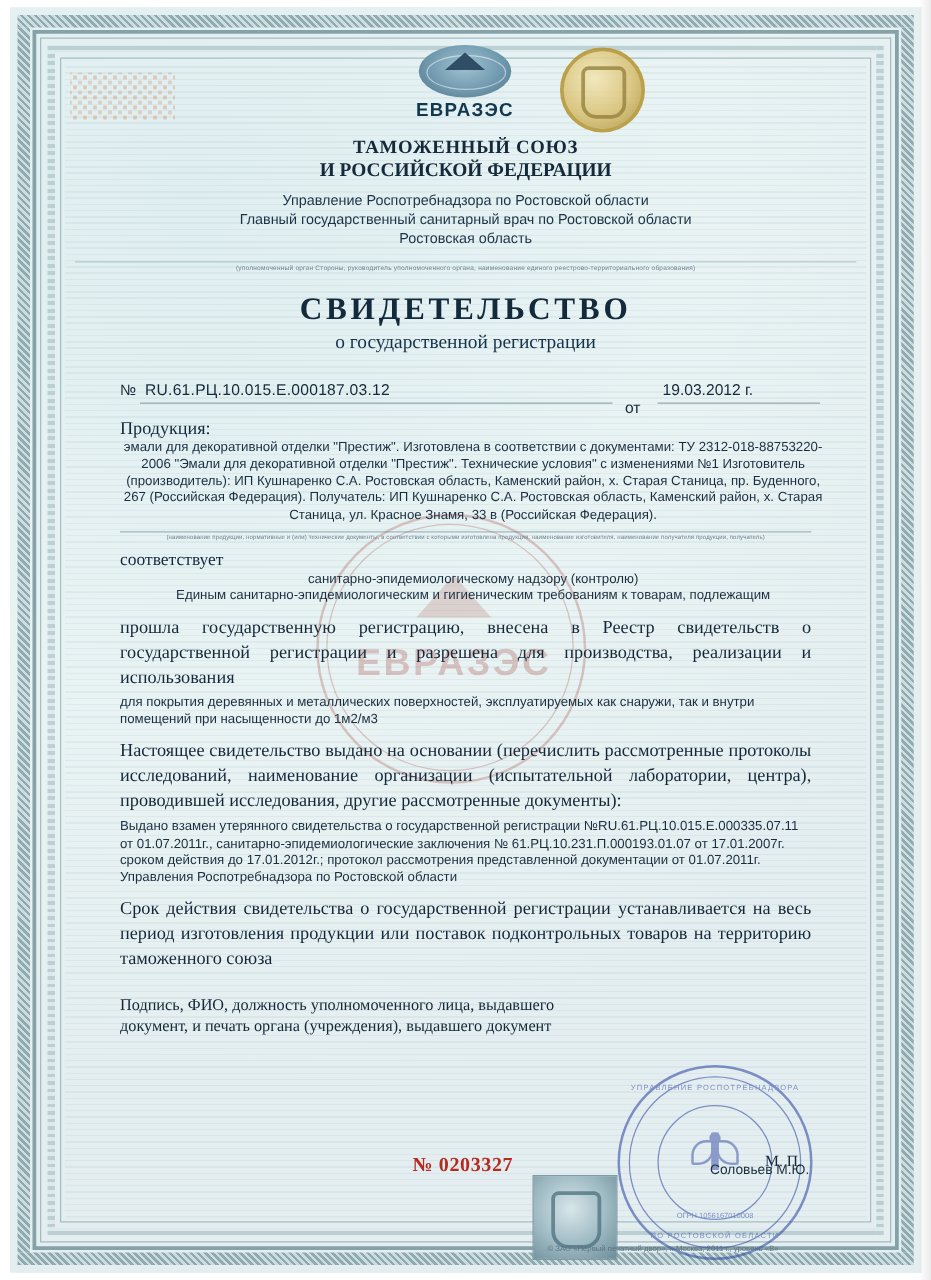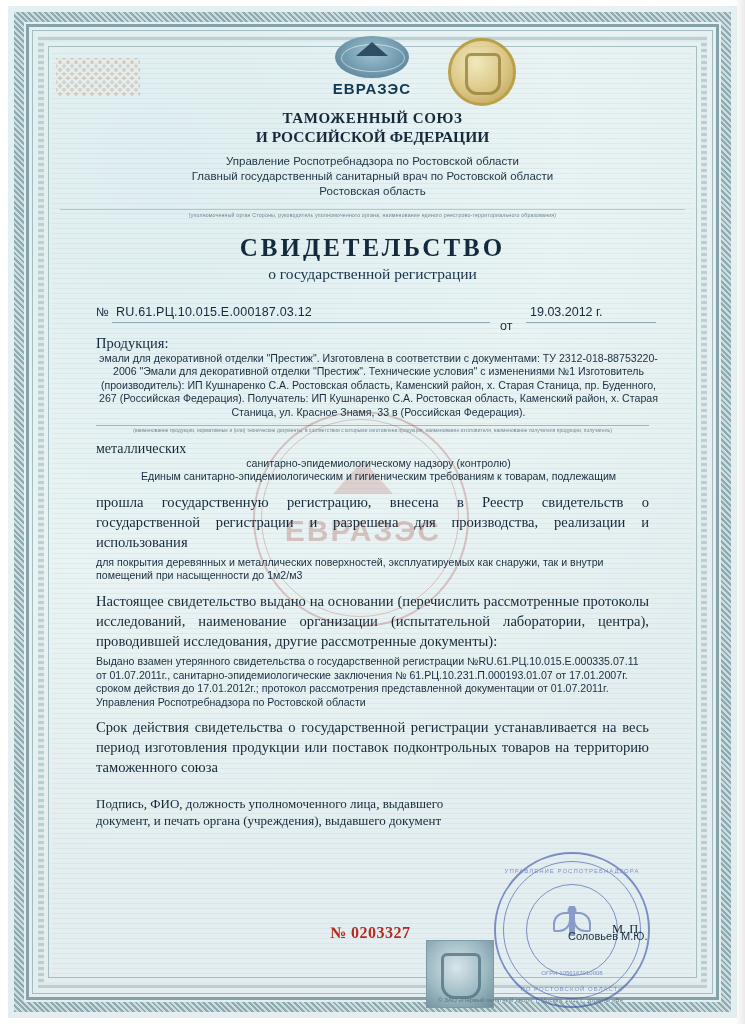--- a/index.html
+++ b/index.html
@@ -507,21 +507,21 @@
       <span class="dateval">19.03.2012 г.</span>
       <span class="ruleA"></span>
       <span class="ruleB"></span>
     </div>
 
     <div class="section-label">Продукция:</div>
     <div class="body-text">эмали для декоративной отделки "Престиж". Изготовлена в соответствии с документами: ТУ 2312-018-88753220-2006 "Эмали для декоративной отделки "Престиж". Технические условия" с изменениями №1 Изготовитель (производитель): ИП Кушнаренко С.А. Ростовская область, Каменский район, х. Старая Станица, пр. Буденного, 267 (Российская Федерация). Получатель: ИП Кушнаренко С.А. Ростовская область, Каменский район, х. Старая Станица, ул. Красное Знамя, 33 в (Российская Федерация).</div>
     <div class="rule-thin"></div>
     <div class="fineprint2">(наименование продукции, нормативные и (или) технические документы, в соответствии с которыми изготовлена продукция, наименование изготовителя, наименование получателя продукции, получатель)</div>
 
-    <div class="sootv">металлических</div>
+    <div class="sootv">соответствует</div>
     <div class="body-text">санитарно-эпидемиологическому надзору (контролю)</div>
     <div class="body-text">Единым санитарно-эпидемиологическим и гигиеническим требованиям к товарам, подлежащим</div>
 
     <div class="para-serif">прошла государственную регистрацию, внесена в Реестр свидетельств о государственной регистрации и разрешена для производства, реализации и использования</div>
     <div class="para-sans">для покрытия деревянных и металлических поверхностей, эксплуатируемых как снаружи, так и внутри помещений при насыщенности до 1м2/м3</div>
 
     <div class="para-serif">Настоящее свидетельство выдано на основании (перечислить рассмотренные протоколы исследований, наименование организации (испытательной лаборатории, центра), проводившей исследования, другие рассмотренные документы):</div>
     <div class="para-sans">Выдано взамен утерянного свидетельства о государственной регистрации №RU.61.РЦ.10.015.Е.000335.07.11 от 01.07.2011г., санитарно-эпидемиологические заключения № 61.РЦ.10.231.П.000193.01.07 от 17.01.2007г. сроком действия до 17.01.2012г.; протокол рассмотрения представленной документации от 01.07.2011г. Управления Роспотребнадзора по Ростовской области</div>
 
     <div class="para-serif">Срок действия свидетельства о государственной регистрации устанавливается на весь период изготовления продукции или поставок подконтрольных товаров на территорию таможенного союза</div>

